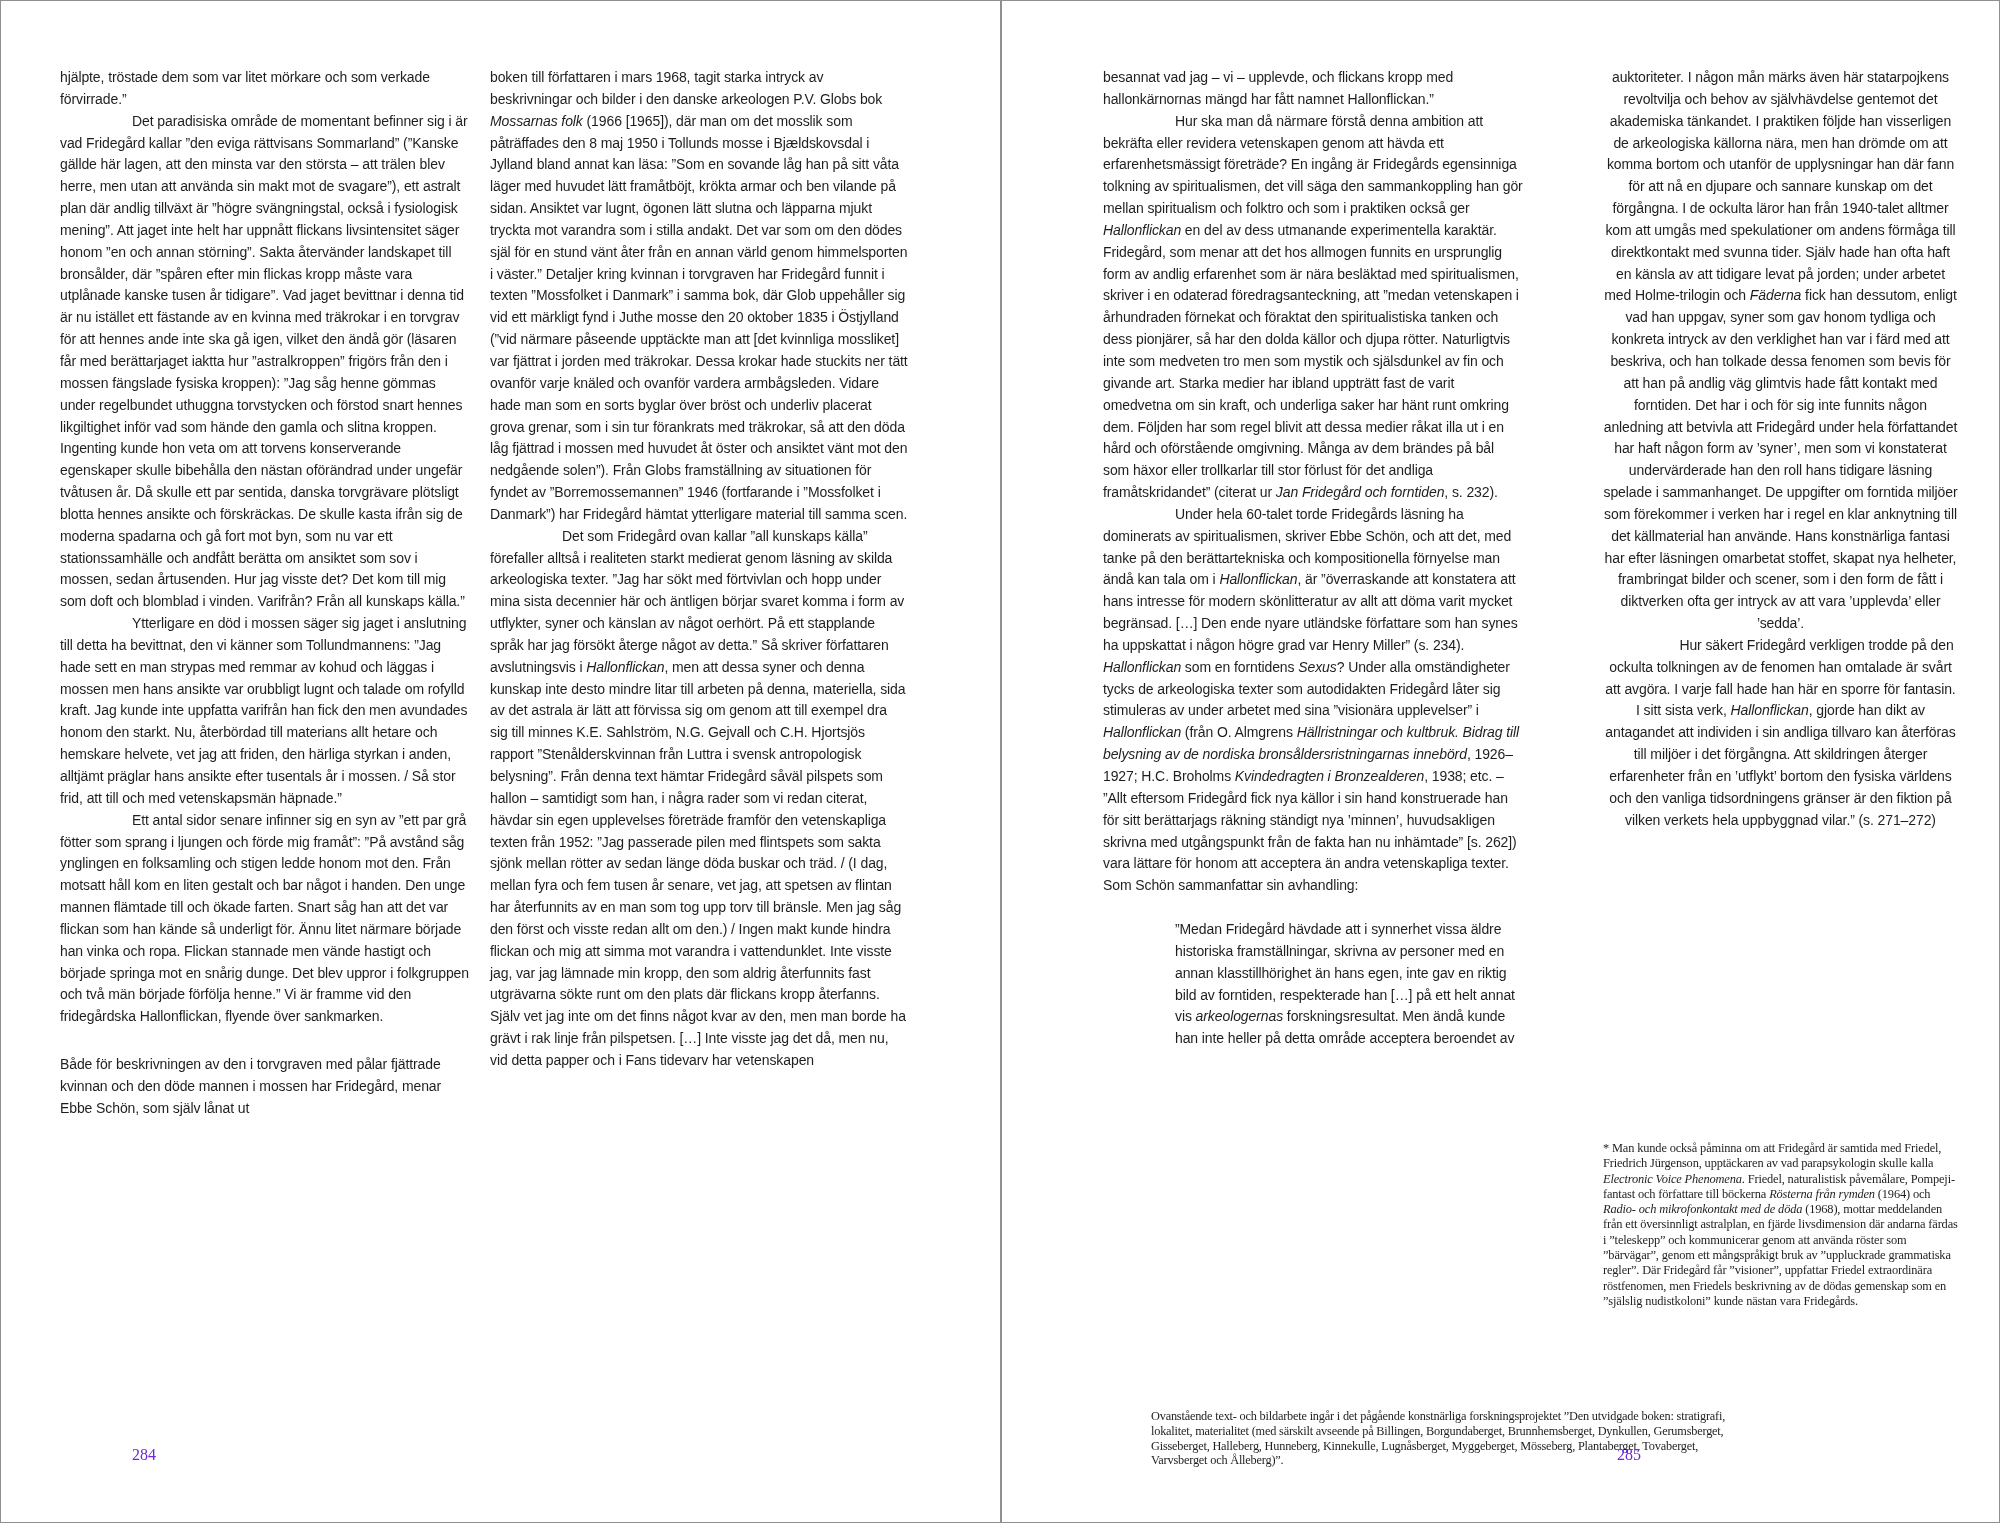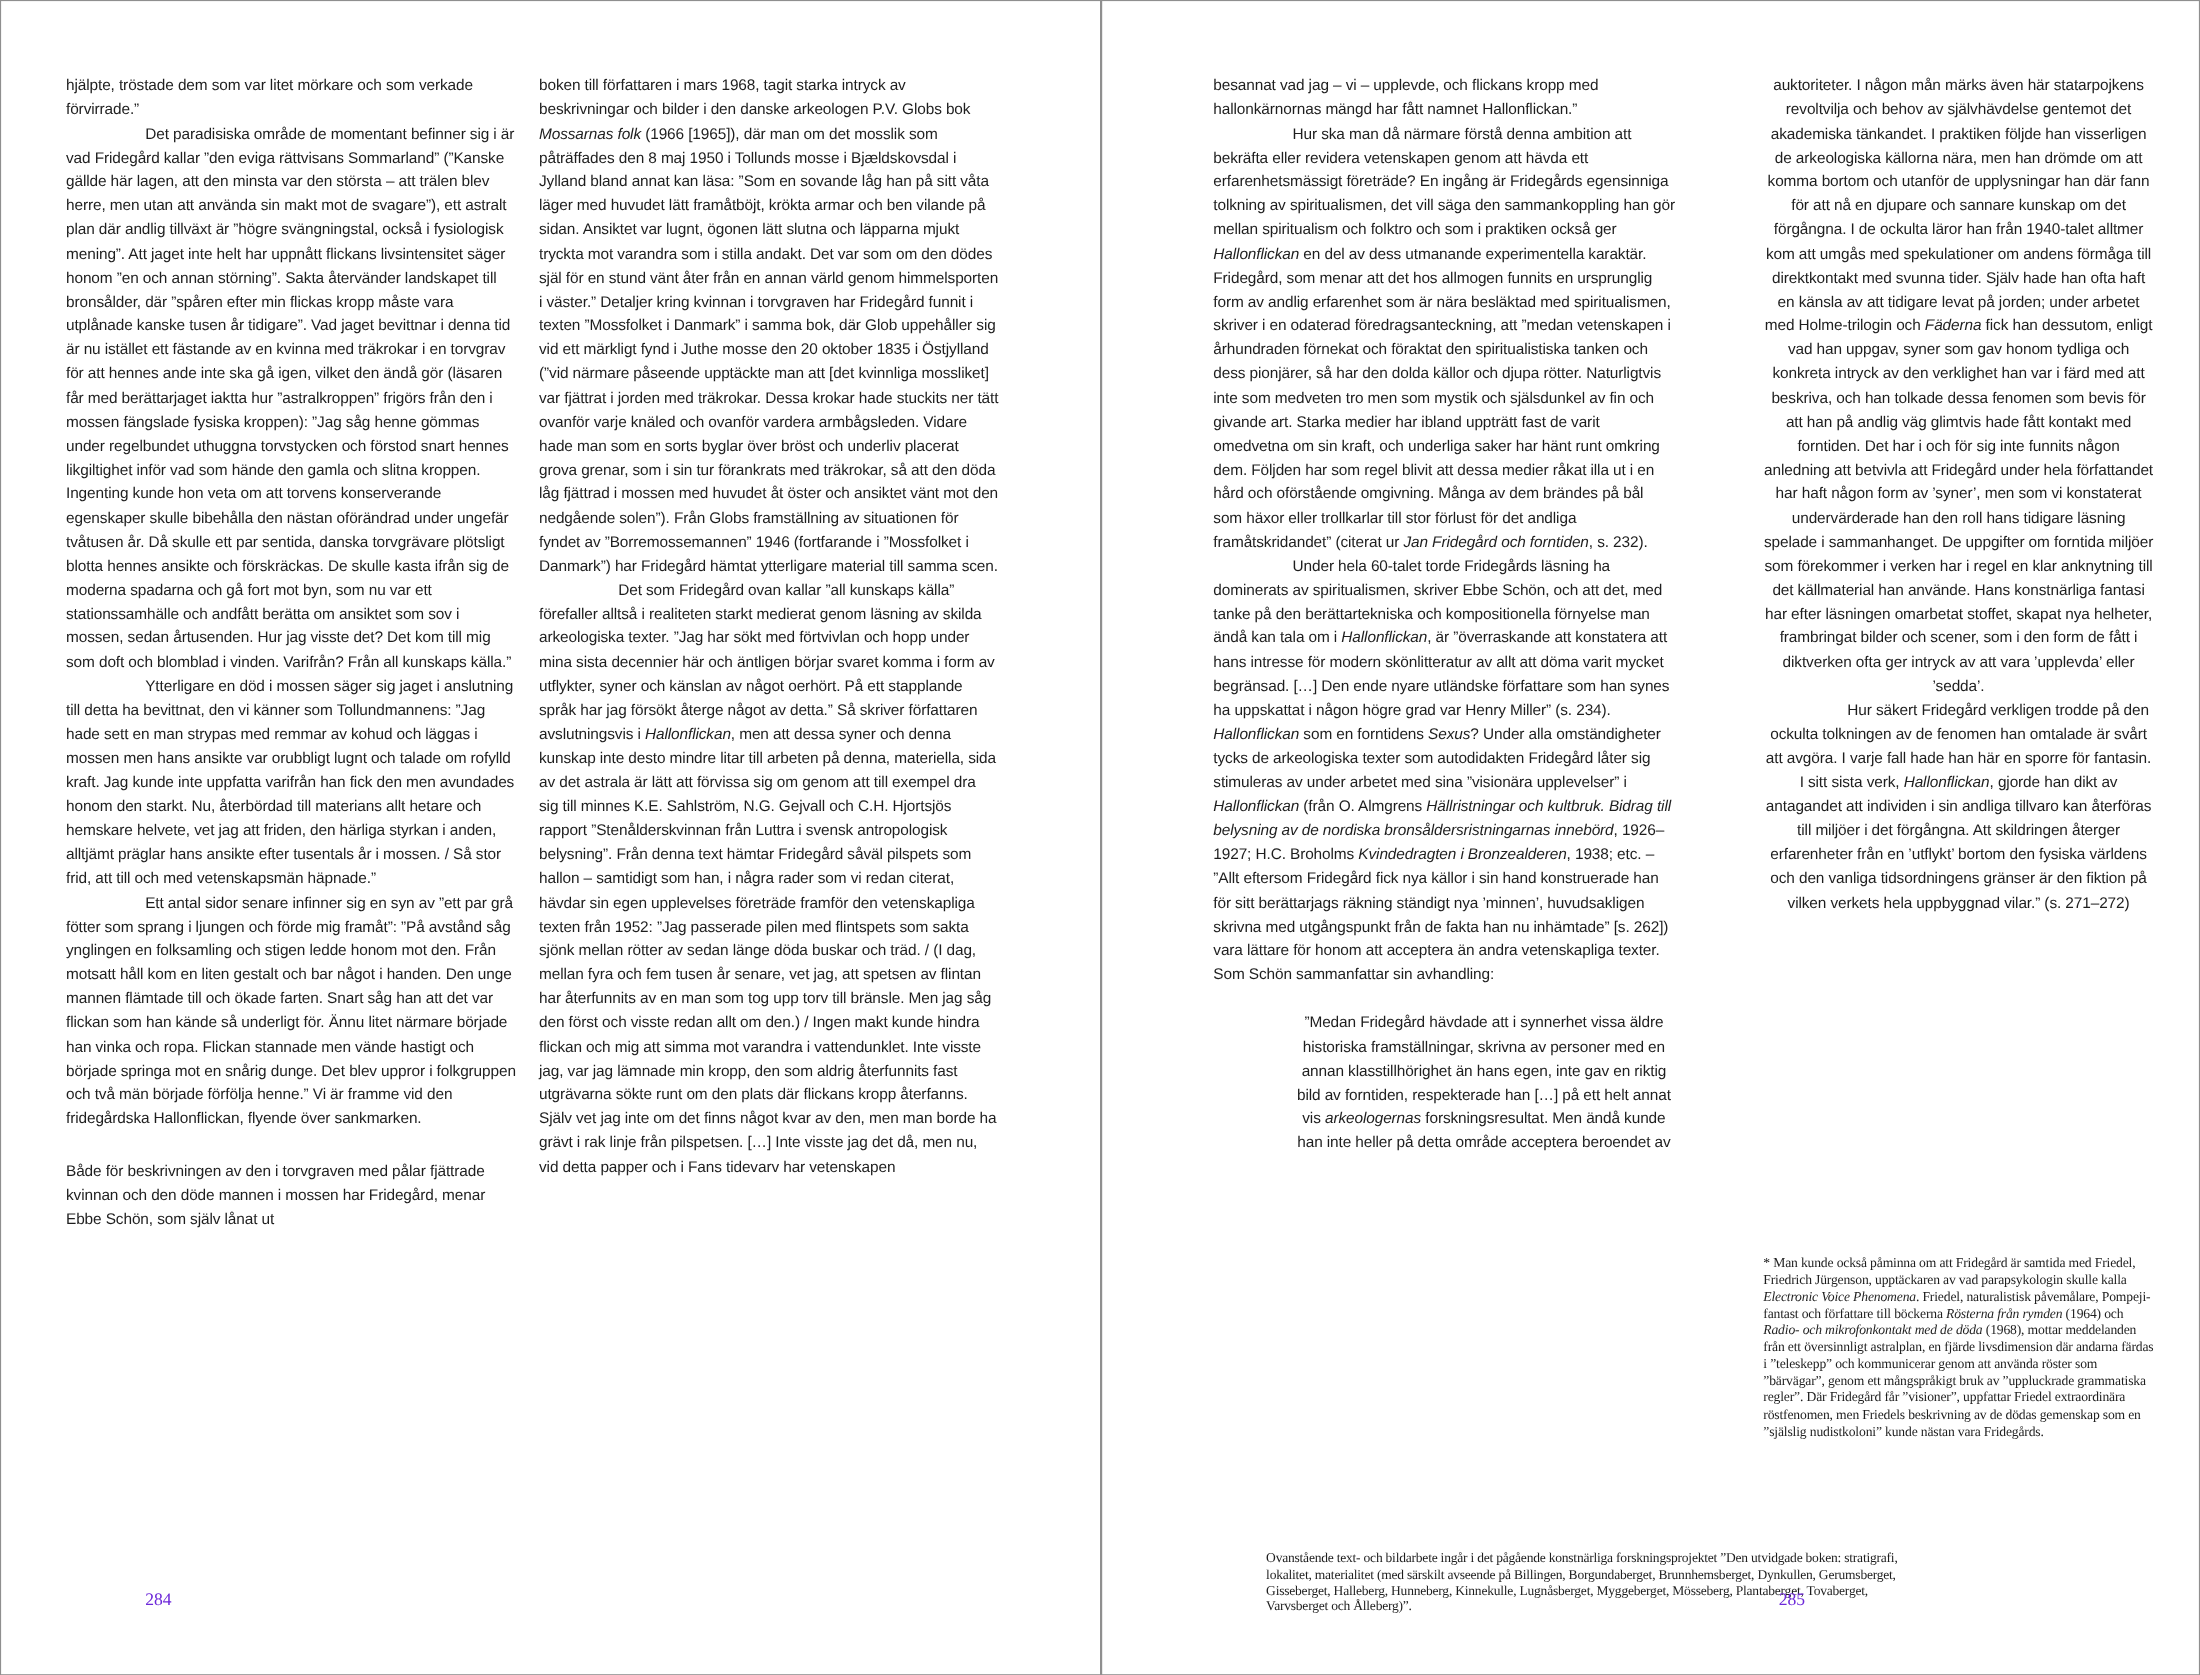--- a/index.html
+++ b/index.html
@@ -18,21 +18,21 @@
     font-size: 14px; line-height: 21.85px; color: #1e1e1e;
     letter-spacing: -0.1px;
   }
   .col p { margin: 0; }
   .col p.indent { text-indent: 72px; }
   .col p.gap { margin-top: 26px; }
   .c1 { left: 60px; width: 410px; }
   .c2 { left: 490px; width: 418px; }
   .c3 { left: 1103px; width: 420px; }
   .c4 { left: 1603px; width: 355px; text-align: center; }
-  .blockquote { margin-top: 22px !important; padding-left: 72px; text-align: center; }
+  .blockquote { margin-top: 22px !important; padding-left: 72px; }
   em { font-style: italic; }
   .footnote {
     position: absolute; left: 1603px; top: 1141px; width: 355px;
     font-family: "Liberation Serif", "DejaVu Serif", serif;
     font-size: 12.4px; line-height: 15.3px; color: #1e1e1e; letter-spacing: -0.15px;
   }
   .colophon {
     position: absolute; left: 1151px; top: 1409px; width: 600px;
     font-family: "Liberation Serif", "DejaVu Serif", serif;
     font-size: 12.3px; line-height: 14.8px; color: #1e1e1e; letter-spacing: -0.2px;

